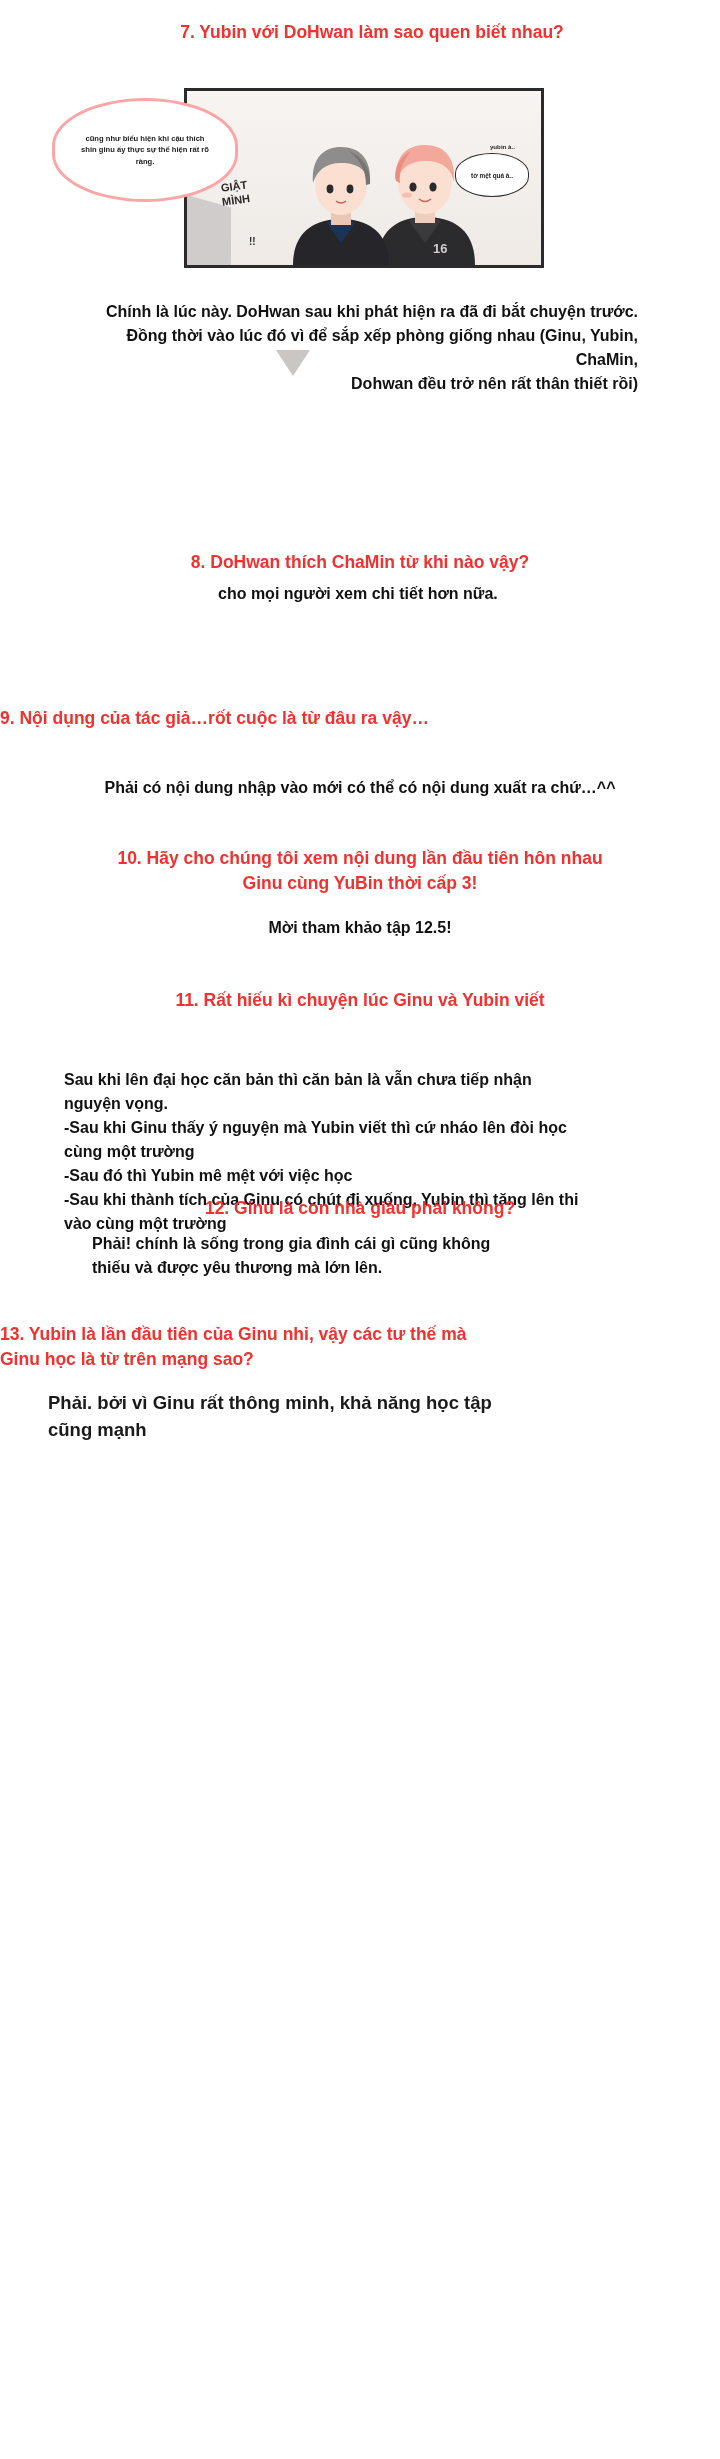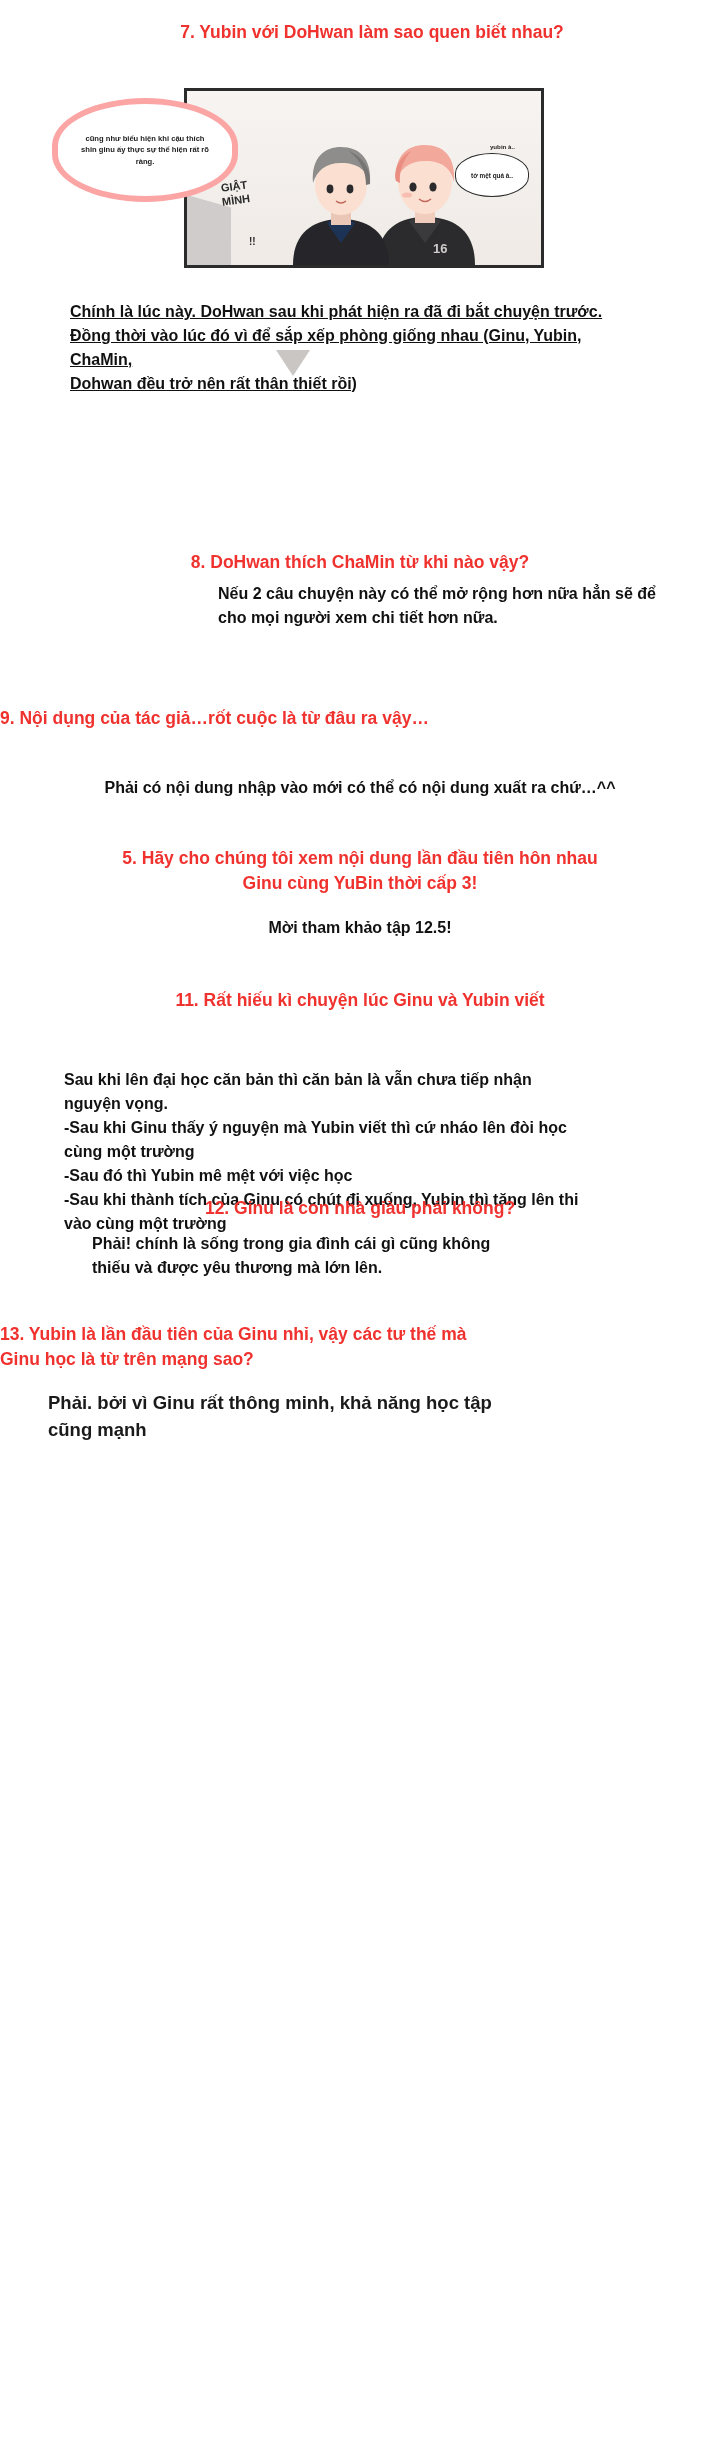--- a/index.html
+++ b/index.html
@@ -48,21 +48,21 @@
     background: linear-gradient(180deg,#f7f4f1 0%, #efeae6 100%);
   }
   
   #bubble {
     position: absolute;
     left: 52px;
     top: 10px;
     width: 186px;
     height: 104px;
     background: #ffffff;
-    border: 6px solid #fca5a5;
+    border: 3px solid #fca5a5;
     border-radius: 50% / 46%;
     z-index: 6;
     display: flex;
     align-items: center;
     justify-content: center;
     padding: 16px 22px;
   }
   #bubble .btxt {
     font-size: 7.6px;
     line-height: 1.5;
@@ -118,21 +118,21 @@
   }
   
   #grey-left {
     position: absolute; left: 0px; bottom: 0; width: 44px; height: 70px;
     background: #cfcccb; clip-path: polygon(0 0,100% 18%,100% 100%,0 100%);
     z-index: 1;
   }
 
   #q7-answer {
     position: absolute; left: 0; top: 300px; width: 708px;
-    text-align: left; padding: 0 70px; text-decoration: underline;
+    text-align: right; padding: 0 70px;
   }
 
   #q8 { position: absolute; left: 0; top: 550px; width: 720px; text-align: center; }
   #q8-answer { position: absolute; left: 218px; top: 582px; width: 460px; text-align: left; }
 
   #q9 { position: absolute; left: 0; top: 706px; width: 720px; text-align: left; }
   #q9-answer { position: absolute; left: 0; top: 776px; width: 720px; text-align: center; }
 
   #q10 { position: absolute; left: 0; top: 846px; width: 720px; text-align: center; }
   #q10-answer { position: absolute; left: 0; top: 916px; width: 720px; text-align: center; }
@@ -214,31 +214,30 @@
   </div>
 
   <div id="q7-answer" class="a">
     <span class="nowrap-line">Chính là lúc này. DoHwan sau khi phát hiện ra đã đi bắt chuyện trước.</span>
     <span class="nowrap-line">Đồng thời vào lúc đó vì để sắp xếp phòng giống nhau (Ginu, Yubin, ChaMin,</span>
     <span class="nowrap-line">Dohwan đều trở nên rất thân thiết rồi)</span>
   </div>
 
   <div id="q8" class="q">8. DoHwan thích ChaMin từ khi nào vậy?</div>
   <div id="q8-answer" class="a">
-    <span class="nowrap-line">Nếu 2 câu chuyện này có thể mở rộng hơn nữa hẳn sẽ để</span>
     <span class="nowrap-line">cho mọi người xem chi tiết hơn nữa.</span>
   </div>
 
   <div id="q9" class="q">9. Nội dụng của tác giả…rốt cuộc là từ đâu ra vậy…</div>
   <div id="q9-answer" class="a">
     <span class="nowrap-line">Phải có nội dung nhập vào mới có thể có nội dung xuất ra chứ…^^</span>
   </div>
 
   <div id="q10" class="q">
-    <span class="nowrap-line">5. Hãy cho chúng tôi xem nội dung lần đầu tiên hôn nhau</span>
+    <span class="nowrap-line">10. Hãy cho chúng tôi xem nội dung lần đầu tiên hôn nhau</span>
     <span class="nowrap-line">Ginu cùng YuBin thời cấp 3!</span>
   </div>
   <div id="q10-answer" class="a">
     <span class="nowrap-line">Mời tham khảo tập 12.5!</span>
   </div>
 
   <div id="q11" class="q">
     <span class="nowrap-line">11. Rất hiếu kì chuyện lúc Ginu và Yubin viết</span>
   </div>
   <div id="q11-answer" class="a">

